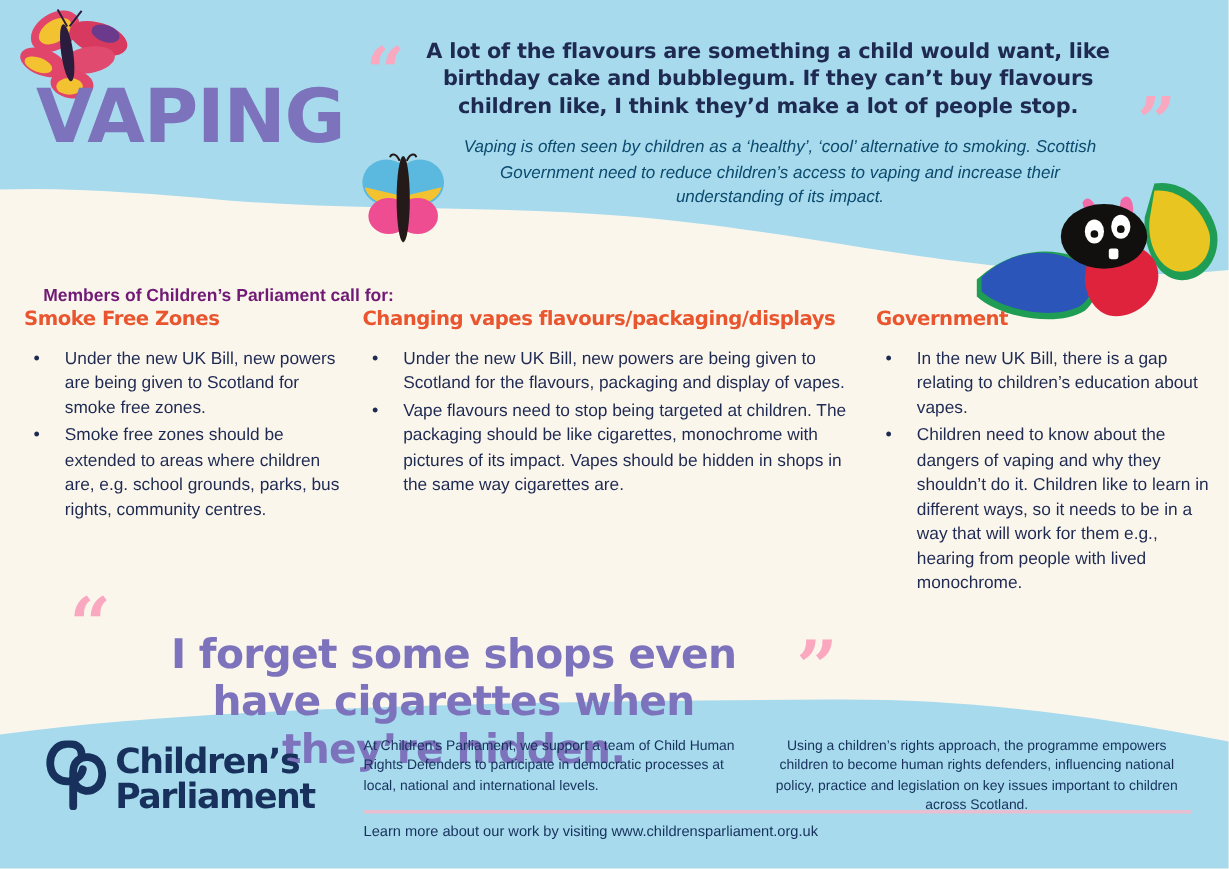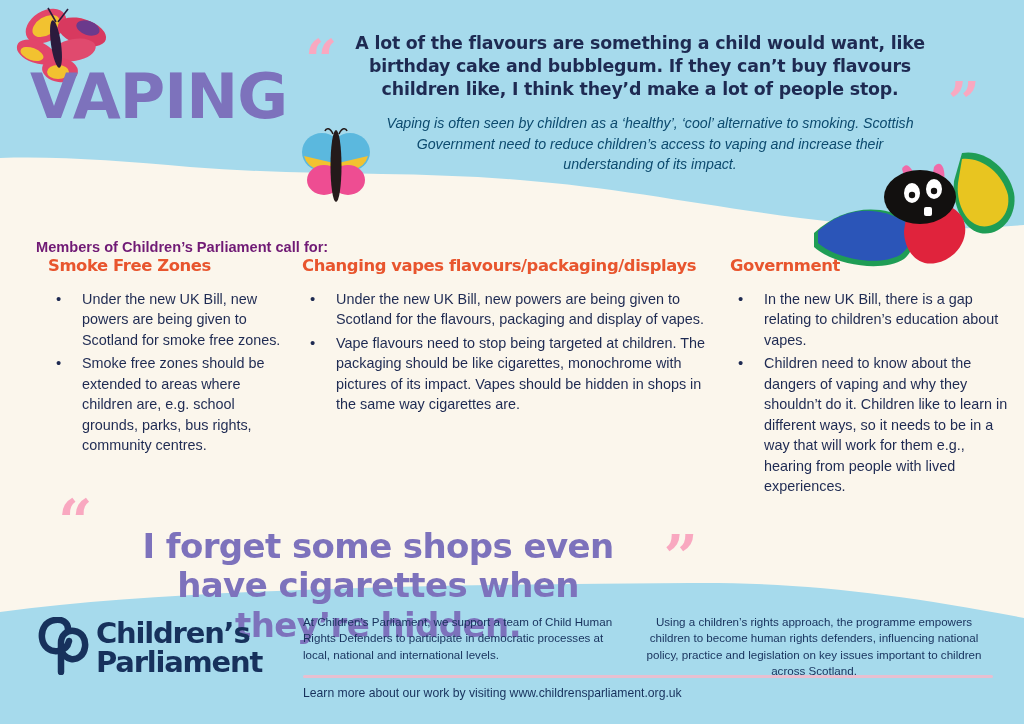--- a/index.html
+++ b/index.html
@@ -76,21 +76,21 @@
     font-size: 14.6px;
     color: #701a75;
     font-weight: bold;
   }
 
   .columns {
     position: absolute; left: 0; top: 256px; width: 1024px;
     display: flex;
   }
   .col { padding-right: 8px; }
-  .col-1 { width: 292px; padding-left: 48px; }
+  .col-1 { width: 292px; padding-left: 20px; }
   .col-2 { width: 432px; padding-left: 10px; }
   .col-3 { width: 300px; padding-left: 6px; }
 
   .col h3 {
     font-family: "DejaVu Sans", sans-serif;
     font-weight: 700;
     font-size: 16.4px;
     color: #E8552E;
     letter-spacing: -0.4px;
     margin-bottom: 14px;
@@ -265,21 +265,21 @@
       <ul>
         <li>Under the new UK Bill, new powers are being given to Scotland for the flavours, packaging and display of vapes.</li>
         <li>Vape flavours need to stop being targeted at children. The packaging should be like cigarettes, monochrome with pictures of its impact. Vapes should be hidden in shops in the same way cigarettes are.</li>
       </ul>
     </div>
 
     <div class="col col-3">
       <h3>Government</h3>
       <ul>
         <li>In the new UK Bill, there is a gap relating to children’s education about vapes.</li>
-        <li>Children need to know about the dangers of vaping and why they shouldn’t do it. Children like to learn in different ways, so it needs to be in a way that will work for them e.g., hearing from people with lived experiences.</li>
+        <li>Children need to know about the dangers of vaping and why they shouldn’t do it. Children like to learn in different ways, so it needs to be in a way that will work for them e.g., hearing from people with lived monochrome.</li>
       </ul>
     </div>
   </div>
 
   <div class="quote-bottom">
     <span class="qmark open-bot">“</span>
     <div class="qtext">I forget some shops even have cigarettes when they’re hidden.</div>
     <span class="qmark close-bot">”</span>
   </div>
 

